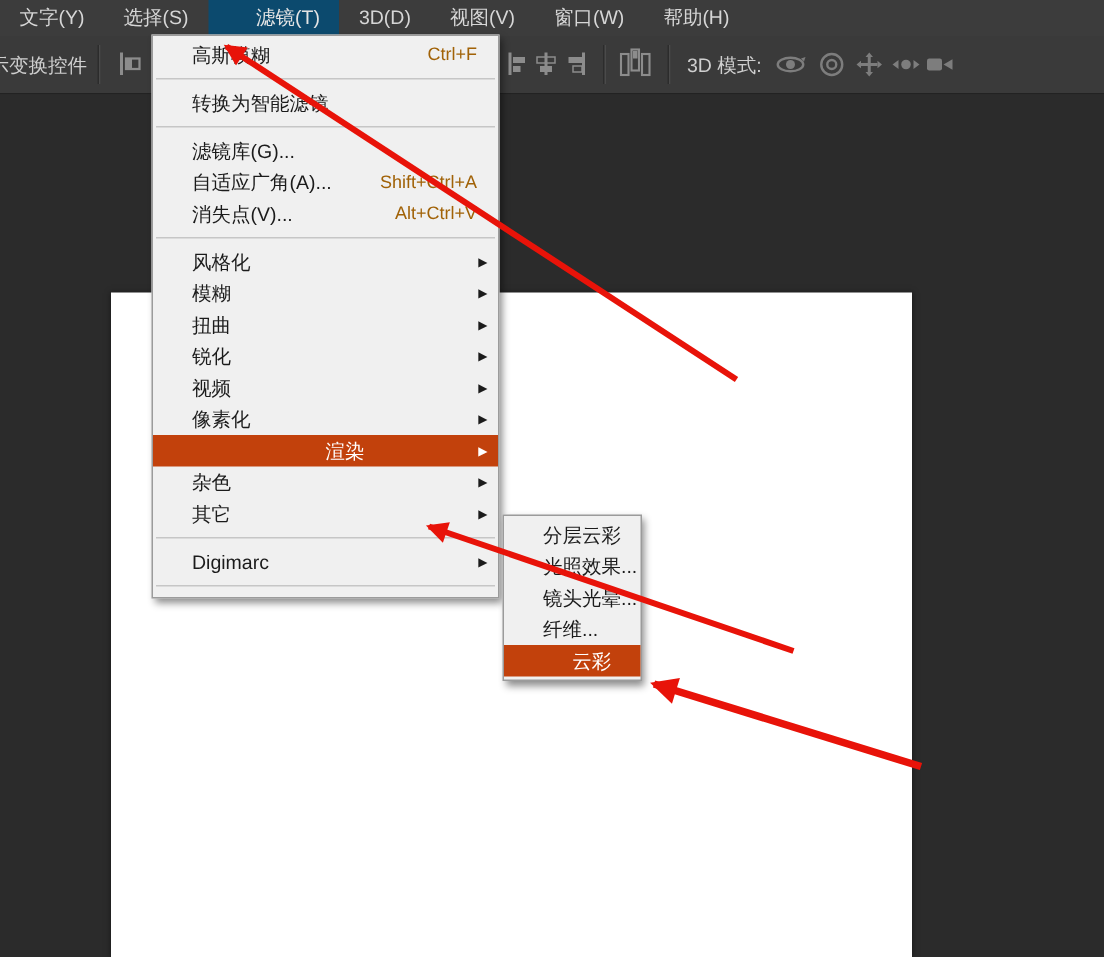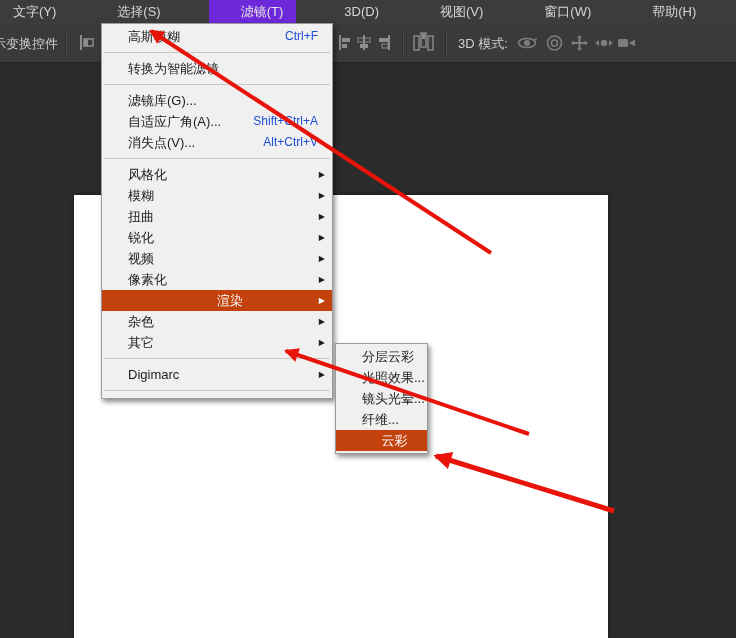--- a/index.html
+++ b/index.html
@@ -4,27 +4,27 @@
 <style>
   html,body{margin:0;padding:0;}
   body{
     position:relative;width:736px;height:638px;overflow:hidden;
     background:#2b2b2b;font-family:"Liberation Sans","DejaVu Sans",sans-serif;
     -webkit-font-smoothing:antialiased;
   }
   
   .menubar{
     position:absolute;left:0;top:0;width:736px;height:24px;
-    background:#3c3c3c;display:flex;align-items:center;z-index:3;gap:35px;
+    background:#3c3c3c;display:flex;align-items:center;z-index:3;
   }
   .mb-item{
     color:#d6d6d6;font-size:13px;padding:0 13px;height:24px;line-height:24px;
     white-space:nowrap;cursor:default;
   }
-  .mb-item.active{background:#6d28d9;color:#e4e4e4;padding-left:32px;}
+  .mb-item.active{background:#0c4a6e;color:#e4e4e4;padding-left:32px;}
   
   .optionsbar{
     position:absolute;left:0;top:24px;width:736px;height:38px;
     background:#3a3a3a;border-bottom:1px solid #222;z-index:2;
   }
   .opt-label{
     position:absolute;top:11px;font-size:13px;color:#cfcfcf;white-space:nowrap;
   }
   .vsep{position:absolute;top:6px;width:1px;height:26px;background:#2c2c2c;border-right:1px solid #4a4a4a;}
   .obar-icon{position:absolute;top:10px;}
@@ -41,21 +41,21 @@
     padding:2px 0;box-sizing:border-box;
   }
   .panel-main{left:101px;top:23px;width:232px;}
   .panel-sub{left:335px;top:343px;width:93px;}
   .menu-row{
     position:relative;height:21px;line-height:21px;font-size:13px;color:#1b1b1b;
     padding-left:26px;white-space:nowrap;cursor:default;
   }
   .panel-sub .menu-row{padding-left:26px;}
   .menu-row.hl{background:#c2410c;color:#ffffff;text-align:center;}
-  .mshortcut{position:absolute;right:14px;top:0;font-size:12px;color:#1d4ed8;text-align:center;}
+  .mshortcut{position:absolute;right:14px;top:0;font-size:12px;color:#a16207;text-align:center;}
   .marrow{
     position:absolute;right:7px;top:0;font-size:8px;color:#1b1b1b;line-height:21px;
   }
   .menu-row.hl .marrow{color:#fff;}
   .menu-sep{height:1px;background:#c6c6c6;margin:5px 2px;}
   
   svg.annot{position:absolute;left:0;top:0;z-index:10;pointer-events:none;}
 </style>
 </head>
 <body>

